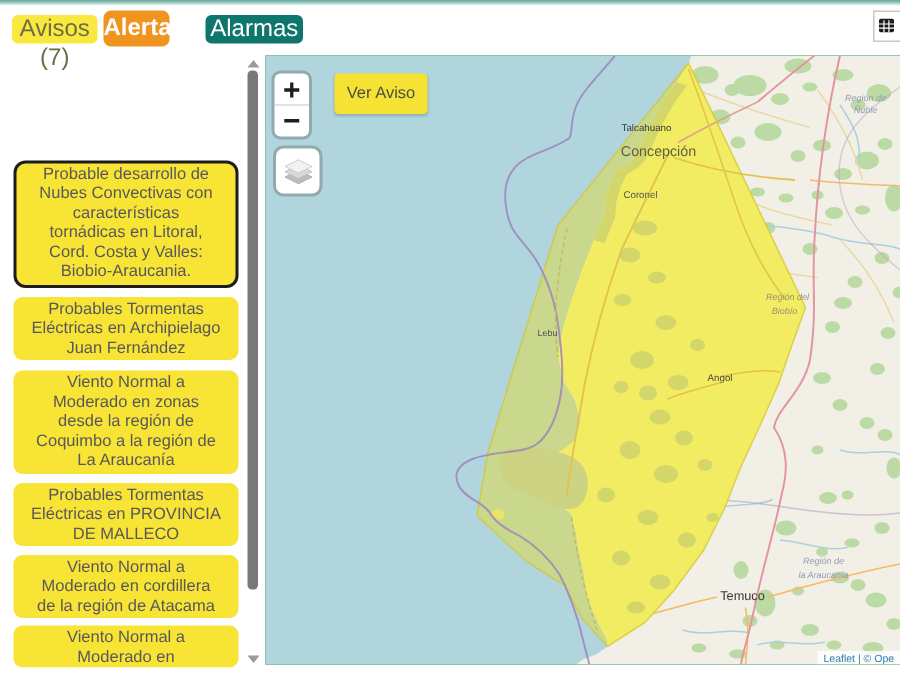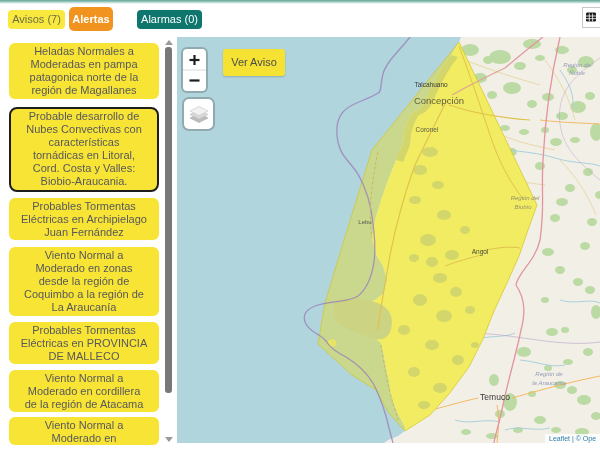--- a/index.html
+++ b/index.html
@@ -1,17 +1,17 @@
 <!DOCTYPE html>
 <html><head><meta charset="utf-8">
 <style>
 *{box-sizing:border-box;margin:0;padding:0}
 html,body{width:600px;height:450px;font-family:"Liberation Sans",sans-serif;background:#fff;overflow:hidden;position:relative}
 #topline{position:absolute;top:0;left:0;width:600px;height:4px;background:linear-gradient(to bottom,#67a499 0%,#92c6bb 40%,#d6ebe6 75%,#ffffff 100%)}
-.tab{position:absolute;font-size:11px;text-align:center}
+.tab{position:absolute;font-size:16px;text-align:center}
 #tab1{left:8px;top:10px;width:57px;height:19px;line-height:19px;background:#f9e93e;color:#6e6e46;border-radius:4px}
 #tab2{left:69px;top:7px;width:44px;height:24px;line-height:24px;background:#f0941f;color:#fff;font-weight:bold;border-radius:5px}
 #tab3{left:137px;top:10px;width:65px;height:19px;line-height:19px;background:#0f766e;color:#fff;border-radius:4px}
 #calbtn{position:absolute;left:582px;top:7px;width:18px;height:21px;background:#fff;border:1px solid #c8c8c8;border-right:none}
 .abox{position:absolute;left:9px;width:150px;background:#f7e435;border-radius:6px;color:#58585c;font-size:11px;line-height:13px;text-align:center;padding-top:2px}
 #sb-clip{position:absolute;left:0;top:37px;width:176px;height:408px;overflow:hidden}
 #thumb{position:absolute;left:165px;top:47px;width:7px;height:346px;background:#787878;border-radius:3px}
 .arr{position:absolute;left:165px;width:0;height:0;border-left:4px solid transparent;border-right:4px solid transparent}
 #arrup{top:40px;border-bottom:5px solid #9a9a9a}
 #arrdn{top:437px;border-top:5px solid #9a9a9a}
@@ -27,21 +27,20 @@
 <div class="tab" id="tab3">Alarmas (0)</div>
 <div id="calbtn"><svg width="16" height="19" viewBox="0 0 16 19">
       <rect x="3" y="4.5" width="10" height="9" rx="1.2" fill="#1c1c1c"></rect>
       <line x1="3" y1="8" x2="13" y2="8" stroke="#fff" stroke-width="0.8"></line>
       <line x1="3" y1="10.7" x2="13" y2="10.7" stroke="#fff" stroke-width="0.8"></line>
       <line x1="6.3" y1="5.5" x2="6.3" y2="13.5" stroke="#fff" stroke-width="0.8"></line>
       <line x1="9.6" y1="5.5" x2="9.6" y2="13.5" stroke="#fff" stroke-width="0.8"></line>
     </svg></div>
 
 <div id="sb-clip">
-<div class="abox" style="top:6px;height:56px">Heladas Normales a<br>Moderadas en pampa<br>patagonica norte de la<br>región de Magallanes</div>
 <div class="abox" style="top:70px;height:85px;border:2px solid #1d1d1d;border-radius:8px;padding-top:1px">Probable desarrollo de<br>Nubes Convectivas con<br>características<br>tornádicas en Litoral,<br>Cord. Costa y Valles:<br>Biobio-Araucania.</div>
 <div class="abox" style="top:161px;height:42px">Probables Tormentas<br>Eléctricas en Archipielago<br>Juan Fernández</div>
 <div class="abox" style="top:210px;height:69px">Viento Normal a<br>Moderado en zonas<br>desde la región de<br>Coquimbo a la región de<br>La Araucanía</div>
 <div class="abox" style="top:285px;height:42px">Probables Tormentas<br>Eléctricas en PROVINCIA<br>DE MALLECO</div>
 <div class="abox" style="top:333px;height:42px">Viento Normal a<br>Moderado en cordillera<br>de la región de Atacama</div>
 <div class="abox" style="top:380px;height:28px">Viento Normal a<br>Moderado en</div>
 </div>
 <div id="thumb"></div>
 <div class="arr" id="arrup"></div>
 <div class="arr" id="arrdn"></div>

